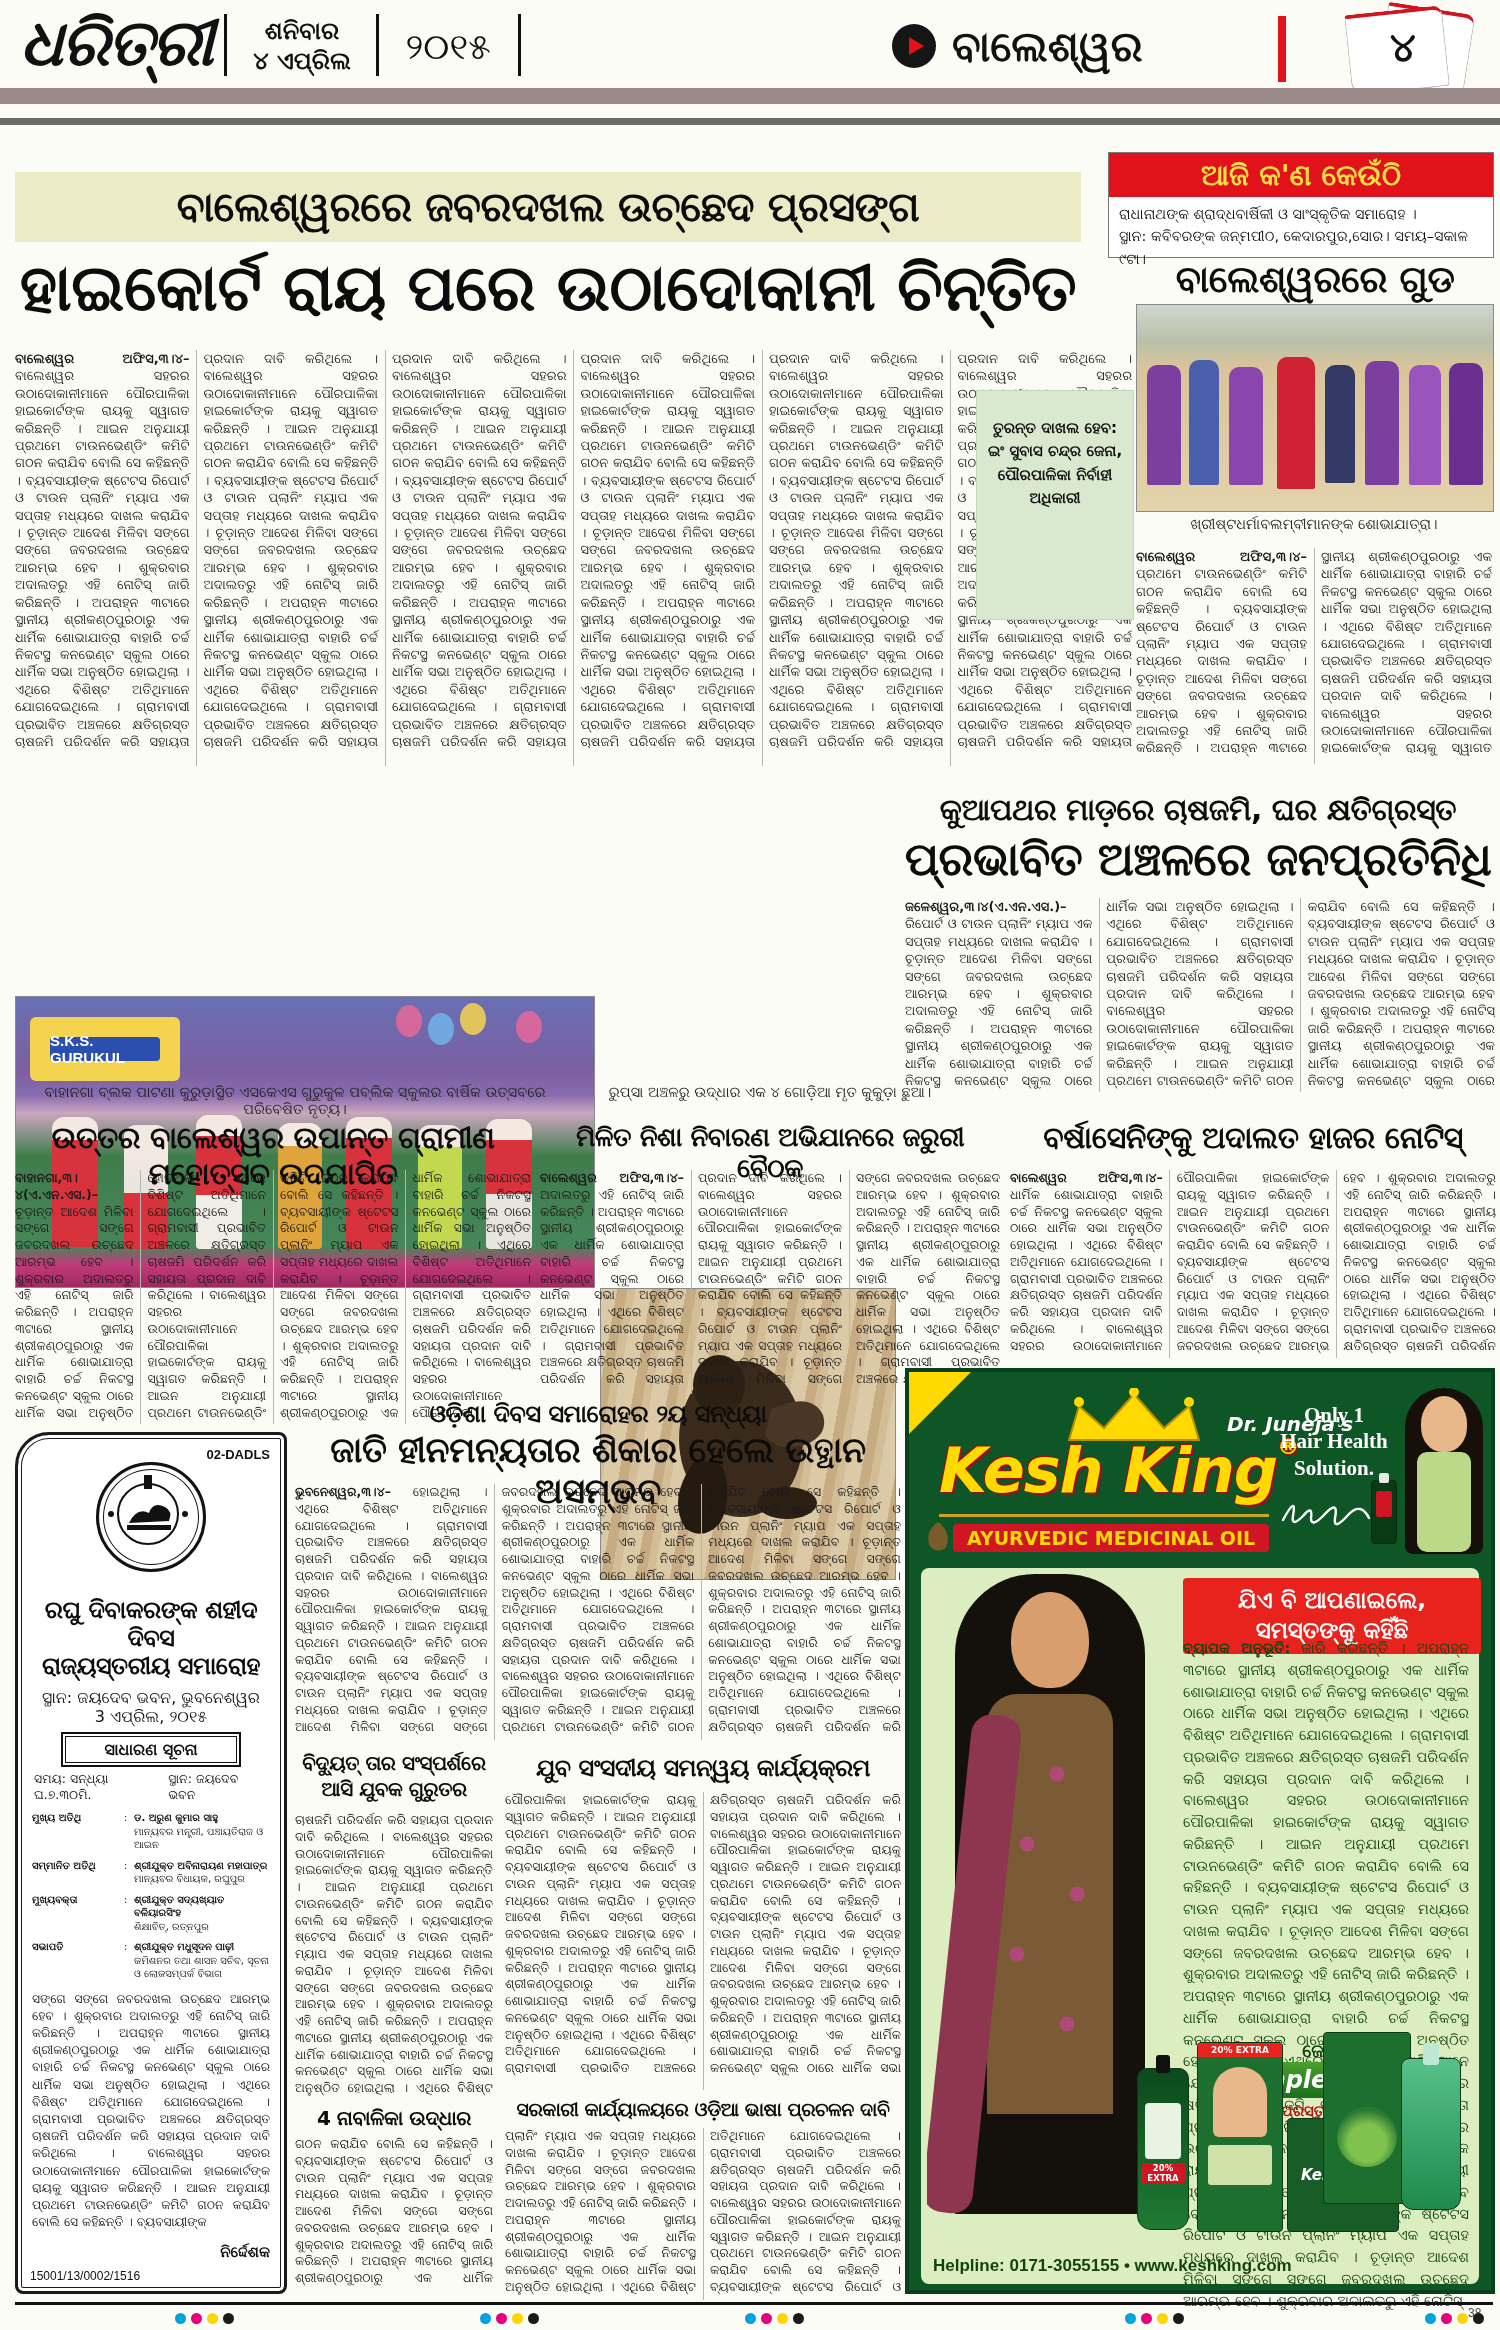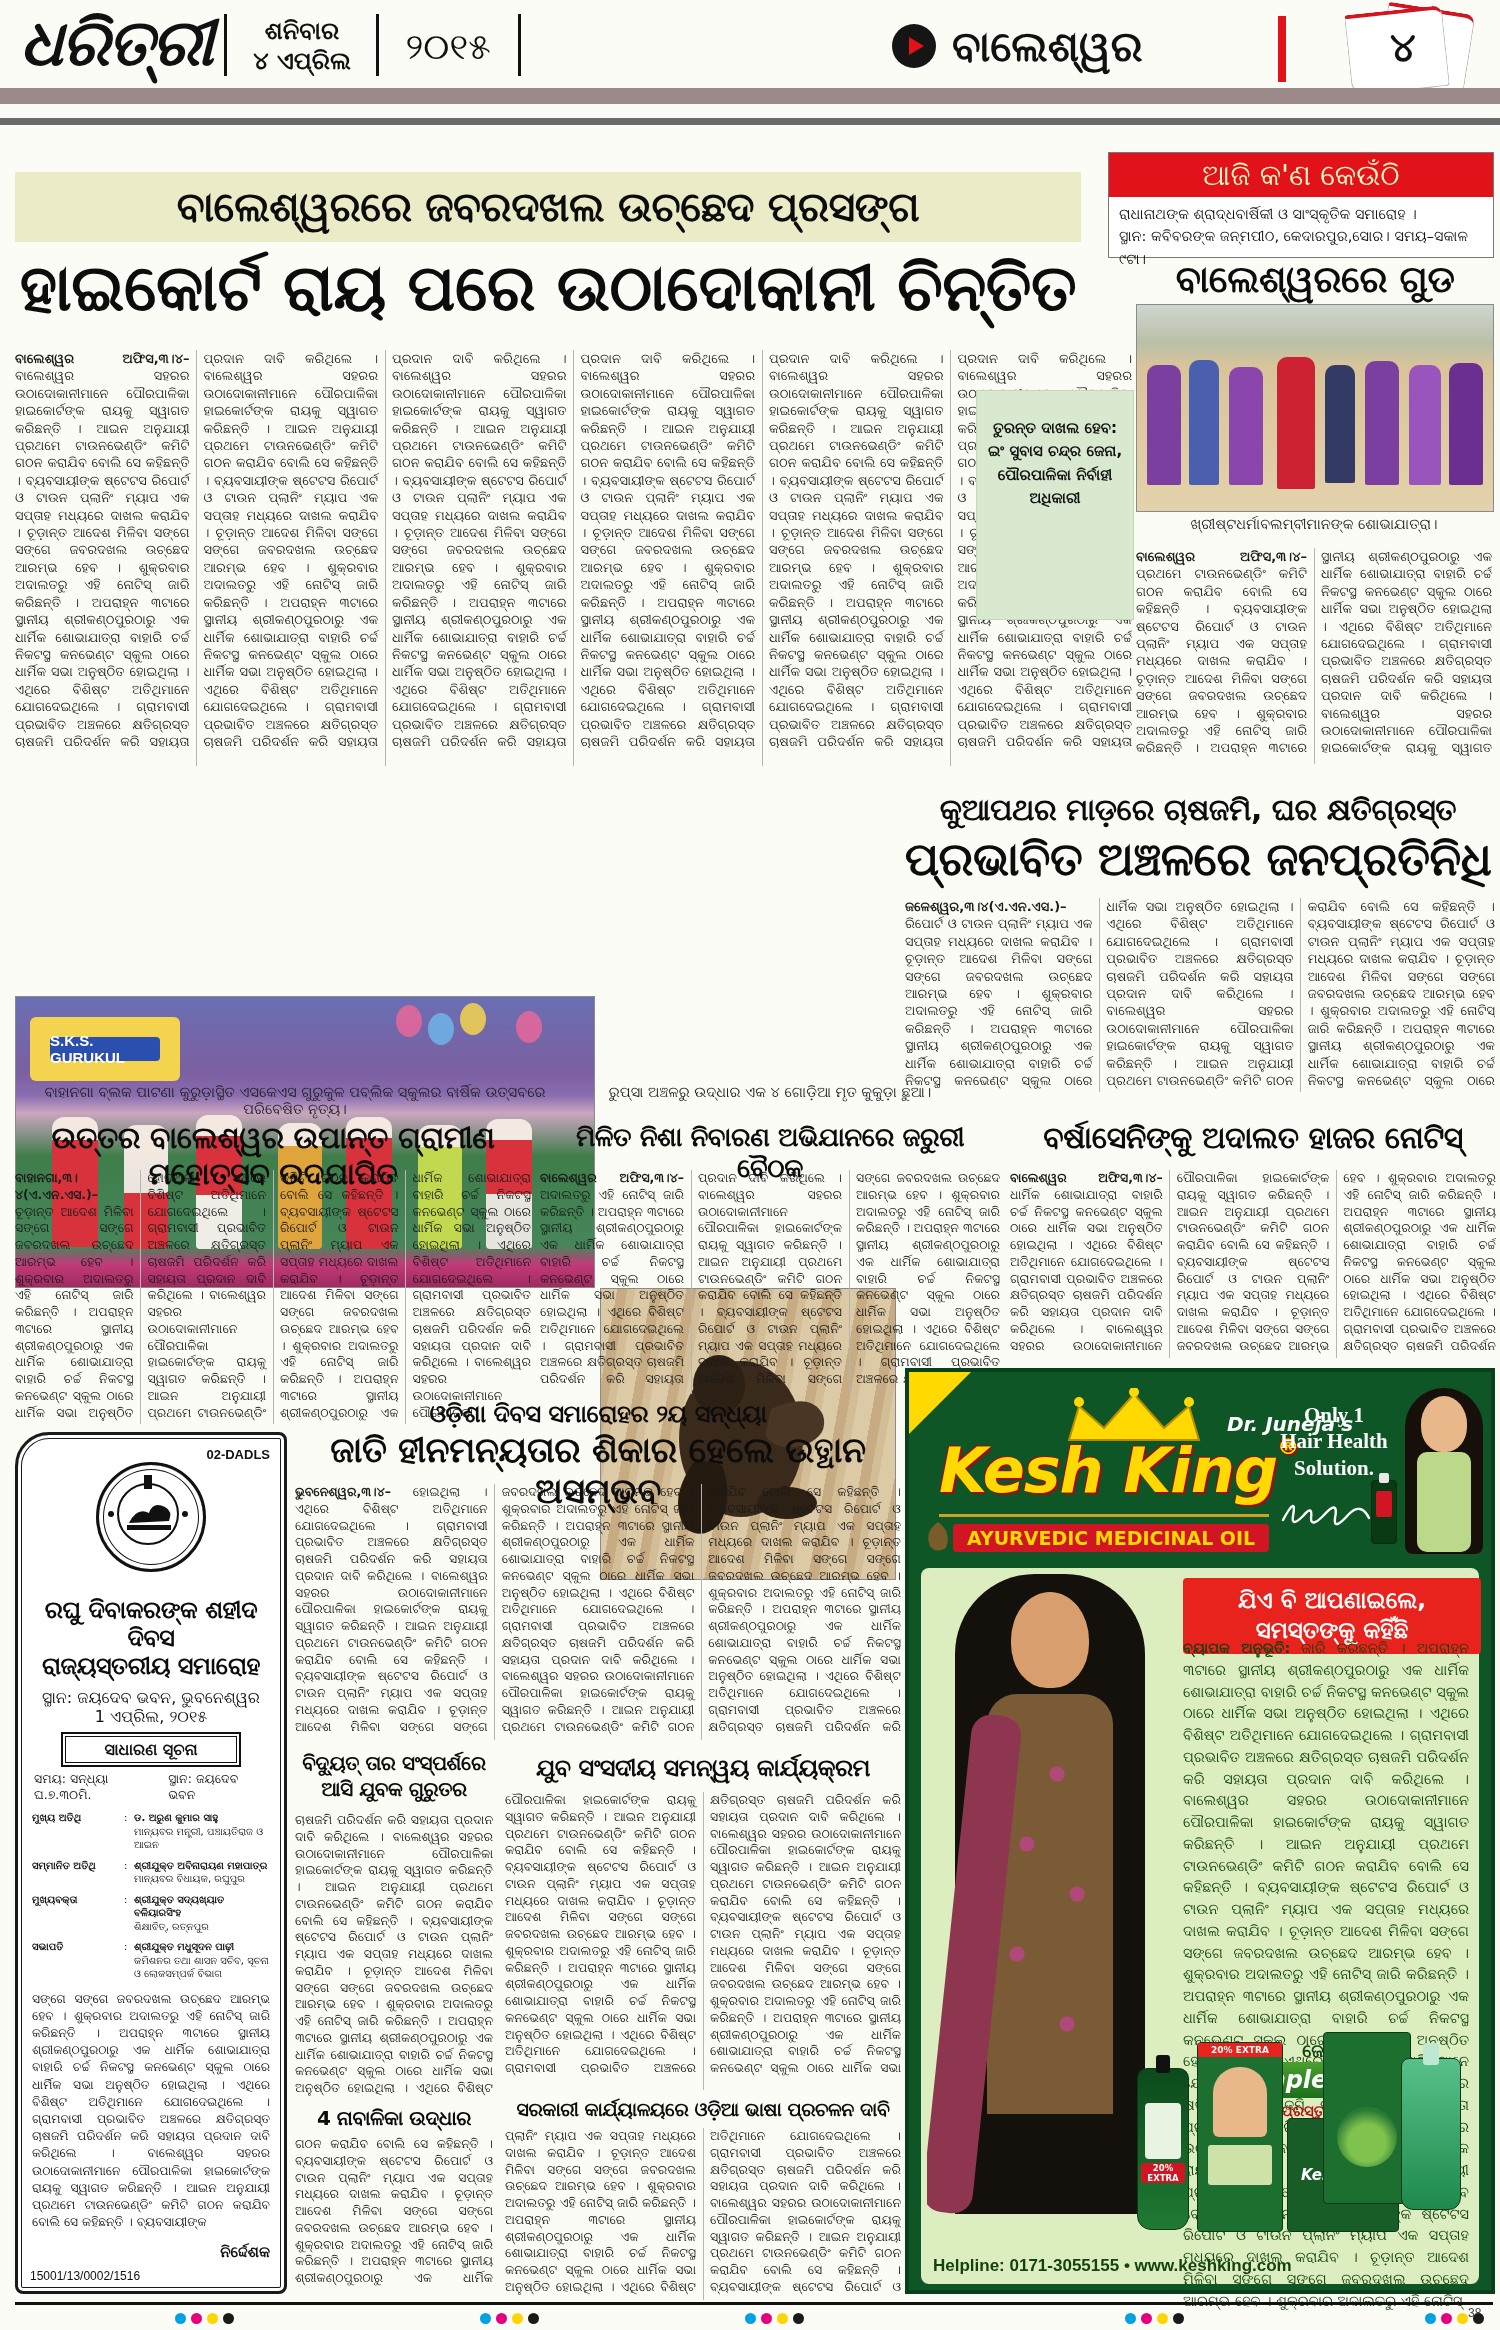--- a/index.html
+++ b/index.html
@@ -17,21 +17,21 @@
   .photo{border:1px solid #8a8a8a;overflow:hidden;}
   
   #logo{font-size:64px;font-weight:bold;font-style:italic;letter-spacing:-2px;}
   #mast-bar1{background:#9c8a8a;}
   #mast-bar2{background:#6a6a6a;}
   .playwrap{width:44px;height:44px;border-radius:50%;background:#151515;display:flex;align-items:center;justify-content:center;}
   .playtri{width:0;height:0;border-top:9px solid transparent;border-bottom:9px solid transparent;border-left:15px solid #e2121a;margin-left:4px;}
   #pgflip .pg{position:absolute;background:#fff;border:1px solid #b9b9b9;border-top:4px solid #d01622;border-radius:4px 10px 4px 14px;}
   
   #events{border:1px solid #777;background:#fff;}
-  #events .hdr{background:#e2121a;color:#fef9c3;font-weight:normal;font-size:29px;line-height:44px;text-align:center;}
+  #events .hdr{background:#e2121a;color:#fde047;font-weight:bold;font-size:29px;line-height:44px;text-align:center;}
   #events .bd{font-size:14.5px;line-height:1.55;padding:6px 10px;}
   
   #pullq{background:#d9e9cf;border:1px solid #c2d8b6;font-size:15px;font-weight:bold;
          line-height:1.55;text-align:center;padding:26px 10px;}
   
   #govt{border:3px solid #1a1a1a;border-radius:34px 8px 8px 8px;box-shadow:inset 0 0 0 3px #fff,inset 0 0 0 4px #1a1a1a;background:#fff;padding:12px 14px;box-sizing:border-box;}
   #govt .code{font-size:13px;font-weight:bold;text-align:right;font-family:"Liberation Sans",sans-serif;}
   #seal{width:104px;height:104px;border:3px solid #111;border-radius:50%;margin:0 auto;position:relative;box-shadow:inset 0 0 0 4px #fff,inset 0 0 0 5px #111;}
   .grow{display:flex;font-size:10px;line-height:1.35;margin:7px 0;}
   .grow .r{width:92px;flex:none;}
@@ -216,21 +216,21 @@
         <rect x="45" y="10" width="8" height="14" fill="#111"></rect>
         <path d="M30 58 q8 -16 20 -10 q4 -12 16 -6 q8 4 4 14 l-40 2 Z" fill="#111"></path>
         <rect x="28" y="60" width="44" height="5" fill="#111"></rect>
         <circle cx="12" cy="49" r="3" fill="#111"></circle>
           <circle cx="86" cy="49" r="3" fill="#111"></circle>
       </svg>
     </div>
     <div class="ctr hl" style="font-size:24px;margin-top:24px;">ରଘୁ ଦିବାକରଙ୍କ ଶହୀଦ ଦିବସ</div>
     <div class="ctr hl" style="font-size:24px;">ରାଜ୍ୟସ୍ତରୀୟ ସମାରୋହ</div>
     <div class="ctr" style="font-size:16px;margin-top:8px;">ସ୍ଥାନ: ଜୟଦେବ ଭବନ, ଭୁବନେଶ୍ୱର</div>
-    <div class="ctr" style="font-size:16px;">1 ଏପ୍ରିଲ, ୨୦୧୫</div>
+    <div class="ctr" style="font-size:16px;">3 ଏପ୍ରିଲ, ୨୦୧୫</div>
     <div class="ctr" style="margin:10px auto 6px;width:170px;border:1px solid #111;outline:2px solid #111;outline-offset:2px;font-size:16px;font-weight:bold;padding:3px 0;">ସାଧାରଣ ସୂଚନା</div>
     <div style="display:flex;justify-content:space-between;font-size:12.5px;margin:8px 2px;">
       <span>ସମୟ: ସନ୍ଧ୍ୟା ଘ.୭.୩୦ମି.</span>
       <span>ସ୍ଥାନ: ଜୟଦେବ ଭବନ</span>
     </div>
 
     <div class="grow">
       <span class="r bold">ମୁଖ୍ୟ ଅତିଥି</span>
         <span class="c">:</span>
       <span><span class="bold">ଡ. ଅରୁଣ କୁମାର ସାହୁ</span><br>

